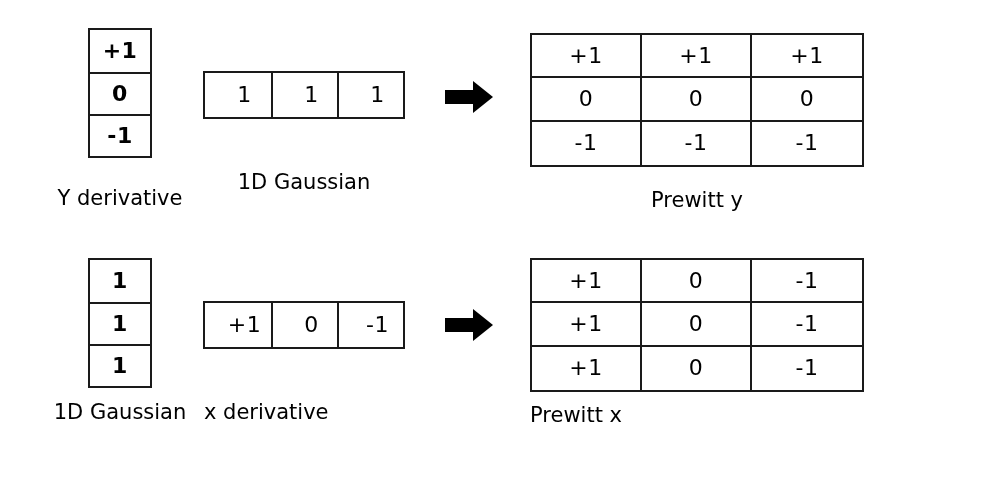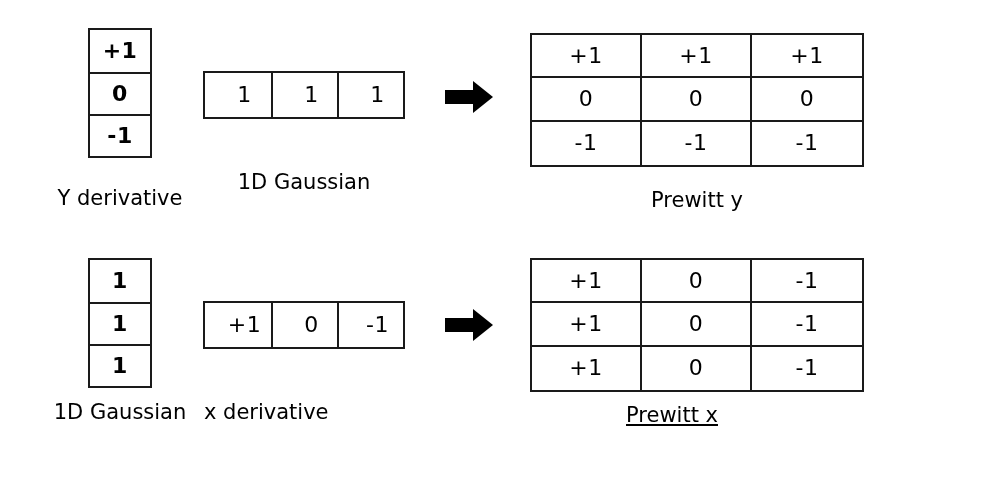--- a/index.html
+++ b/index.html
@@ -126,13 +126,13 @@
   <div class="cell">+1</div>
   <div class="cell">0</div>
   <div class="cell lastcol">-1</div>
   <div class="cell">+1</div>
   <div class="cell">0</div>
   <div class="cell lastcol">-1</div>
   <div class="cell lastrow">+1</div>
   <div class="cell lastrow">0</div>
   <div class="cell lastcol lastrow">-1</div>
 </div>
-<div class="label" style="left:505px; top:405px; width:334px; text-align:center;text-decoration:underline;">Prewitt x</div>
+<div class="label" style="left:530px; top:405px; width:334px; ">Prewitt x</div>
 
 </body></html>

